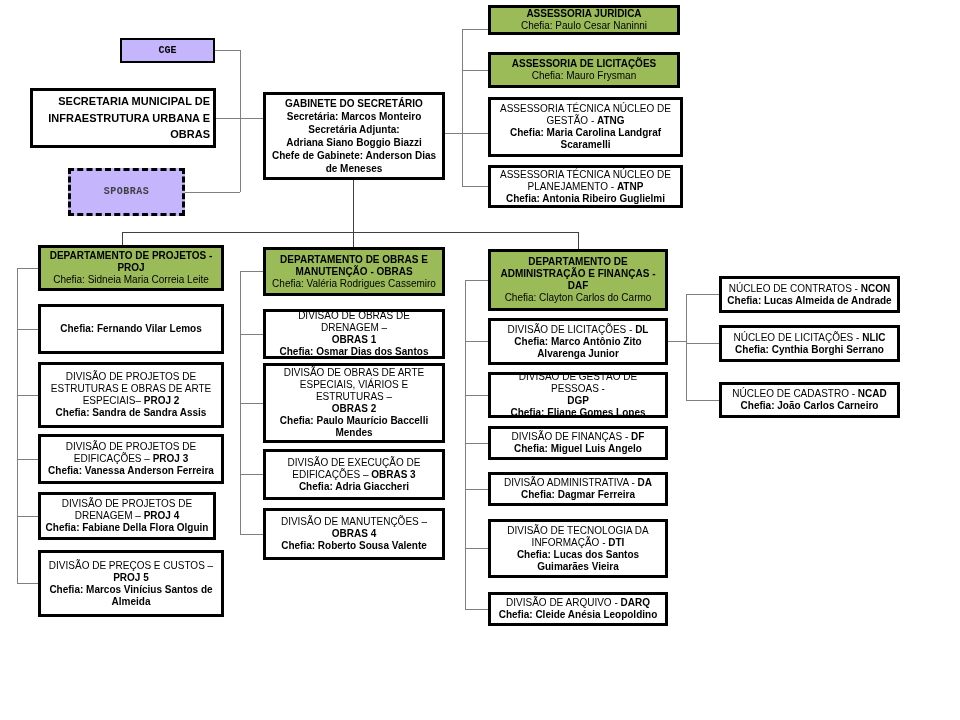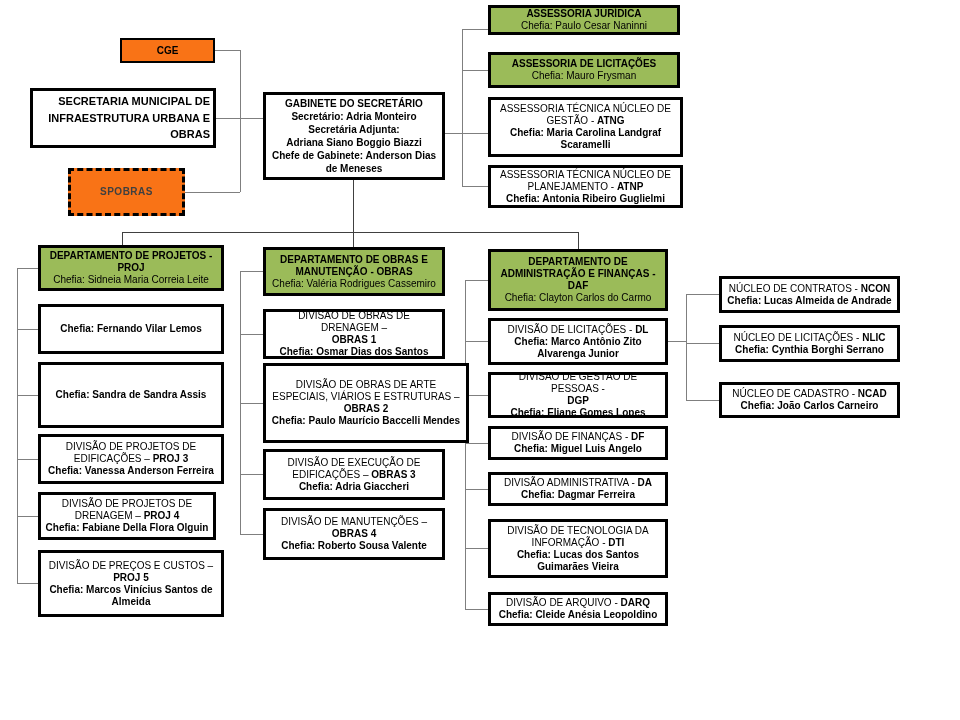--- a/index.html
+++ b/index.html
@@ -9,21 +9,21 @@
     -webkit-font-smoothing:antialiased;
   }
   .box{
     position:absolute;box-sizing:border-box;
     border:3px solid #000;background:#fff;
     display:flex;flex-direction:column;justify-content:center;
     text-align:center;font-size:10px;line-height:1.2;
     padding:1px 3px;overflow:hidden;
   }
   .green{background:#9bbb59;}
-  .blue{background:#f97316;}
+  .blue{background:#c4b5fd;font-family:Liberation Mono, monospace;}
   .dashed{border-style:dashed;}
   .thin{border-width:2px;}
   .b{font-weight:bold;}
   .blk{display:block;font-weight:bold;}
   .gray-text{color:#404040;letter-spacing:.5px;}
   .big{font-size:11px;line-height:1.5;text-align:right;}
   .gab{line-height:1.3;}
   .line{position:absolute;background:#7f7f7f;}
   .h{height:1px;}
   .v{width:1px;}
@@ -91,21 +91,21 @@
   <div class="box b big" style="left:30px;top:88px;width:186px;height:60px">
     <div>SECRETARIA MUNICIPAL DE INFRAESTRUTURA URBANA E OBRAS</div>
   </div>
 
   <div class="box blue dashed b gray-text" style="left:68px;top:168px;width:117px;height:48px">
     <div>SPOBRAS</div>
   </div>
 
   <div class="box b gab" style="left:263px;top:92px;width:182px;height:88px">
     <div>GABINETE DO SECRETÁRIO</div>
-    <div>Secretário: Adria Monteiro</div>
+    <div>Secretária: Marcos Monteiro</div>
     <div>Secretária Adjunta:</div>
     <div>Adriana Siano Boggio Biazzi</div>
     <div>Chefe de Gabinete: Anderson Dias de Meneses</div>
   </div>
 
   <div class="box green" style="left:488px;top:5px;width:192px;height:30px">
     <div class="b">ASSESSORIA JURÍDICA</div>
     <div>Chefia: Paulo Cesar Naninni</div>
   </div>
 
@@ -137,20 +137,21 @@
   <div class="box green" style="left:488px;top:249px;width:180px;height:62px">
     <div class="b">DEPARTAMENTO DE ADMINISTRAÇÃO E FINANÇAS - DAF</div>
     <div>Chefia: Clayton Carlos do Carmo</div>
   </div>
 
   <div class="box" style="left:38px;top:304px;width:186px;height:50px">
     <div class="b">Chefia: Fernando Vilar Lemos</div>
   </div>
 
   <div class="box" style="left:38px;top:362px;width:186px;height:66px">
+    <div><span>DIVISÃO DE PROJETOS DE ESTRUTURAS E OBRAS DE ARTE ESPECIAIS– </span><span class="b">PROJ 2</span></div>
     <div class="b">Chefia: Sandra de Sandra Assis</div>
   </div>
 
   <div class="box" style="left:38px;top:434px;width:186px;height:50px">
     <div><span>DIVISÃO DE PROJETOS DE EDIFICAÇÕES – </span><span class="b">PROJ 3</span></div>
     <div class="b">Chefia: Vanessa Anderson Ferreira</div>
   </div>
 
   <div class="box" style="left:38px;top:492px;width:178px;height:48px">
     <div><span>DIVISÃO DE PROJETOS DE DRENAGEM – </span><span class="b">PROJ 4</span></div>
@@ -160,21 +161,21 @@
   <div class="box" style="left:38px;top:550px;width:186px;height:67px">
     <div><span>DIVISÃO DE PREÇOS E CUSTOS – </span><span class="blk">PROJ 5</span></div>
     <div class="b">Chefia: Marcos Vinícius Santos de Almeida</div>
   </div>
 
   <div class="box" style="left:263px;top:309px;width:182px;height:50px">
     <div><span>DIVISÃO DE OBRAS DE DRENAGEM – </span><span class="blk">OBRAS 1</span></div>
     <div class="b">Chefia: Osmar Dias dos Santos</div>
   </div>
 
-  <div class="box" style="left:263px;top:363px;width:206px;height:80px">
+  <div class="box" style="left:263px;top:363px;width:182px;height:80px">
     <div><span>DIVISÃO DE OBRAS DE ARTE ESPECIAIS, VIÁRIOS E ESTRUTURAS – </span><span class="blk">OBRAS 2</span></div>
     <div class="b">Chefia: Paulo Maurício Baccelli Mendes</div>
   </div>
 
   <div class="box" style="left:263px;top:449px;width:182px;height:51px">
     <div><span>DIVISÃO DE EXECUÇÃO DE EDIFICAÇÕES – </span><span class="b">OBRAS 3</span></div>
     <div class="b">Chefia: Adria Giaccheri</div>
   </div>
 
   <div class="box" style="left:263px;top:508px;width:182px;height:52px">

